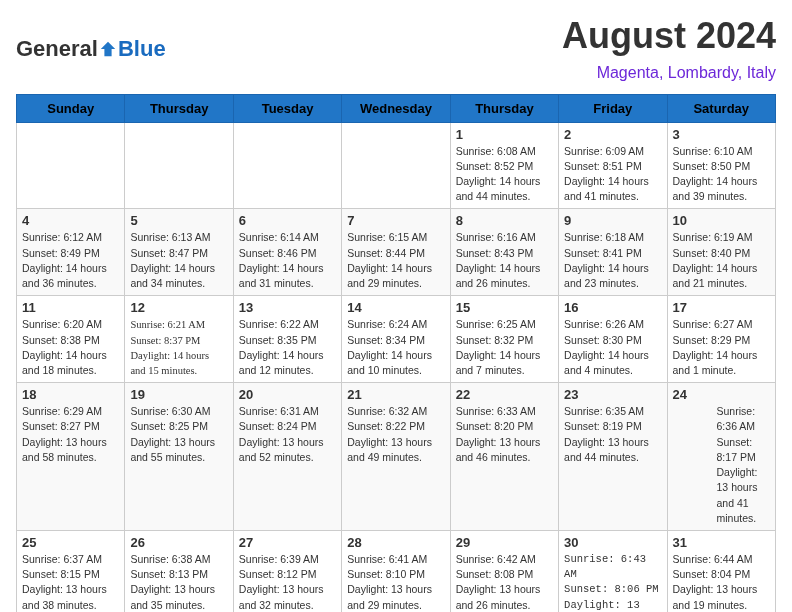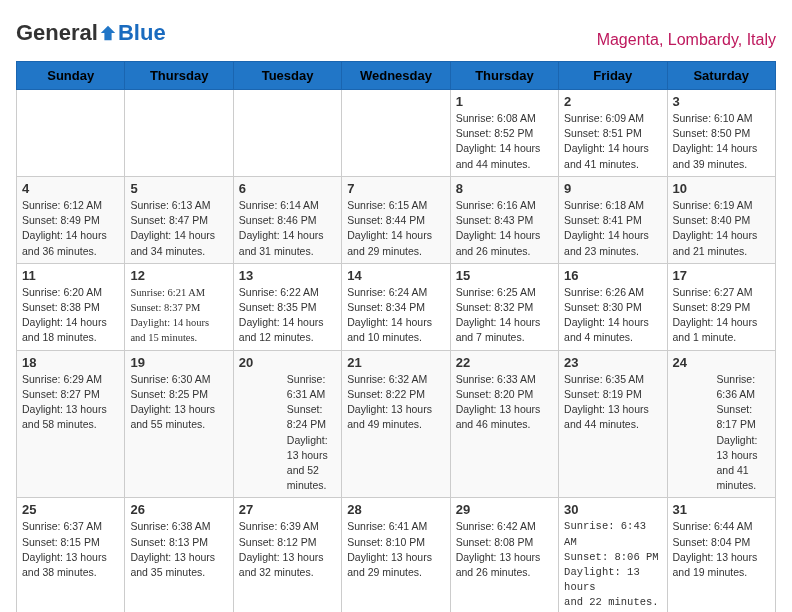--- a/index.html
+++ b/index.html
@@ -39,22 +39,22 @@
       text-align: right;
     }
     .month-year {
       font-size: 36px;
       font-weight: bold;
       color: #333;
       line-height: 1.1;
     }
     .location {
       font-size: 16px;
-      color: #be185d;
-      margin-top: 15px;
+      color: #6d28d9;
+      margin-top: 8px;
     }
     .calendar {
       width: 100%;
       border-collapse: collapse;
       border: 1px solid #ccc;
     }
     .calendar th {
       background: #2176c7;
       color: #000000;
       font-size: 13px;
@@ -104,20 +104,21 @@
   <div class="logo">
     <div class="logo-text">
       <span class="logo-general">General</span>
       <svg class="logo-icon" viewBox="0 0 20 20">
         <polygon points="10,2 18,10 14,10 14,18 6,18 6,10 2,10" fill="#2176c7"></polygon>
       </svg>
       <span class="logo-blue">Blue</span>
     </div>
   </div>
   <div class="title-block">
+    <div class="month-year">August 2024</div>
     <div class="location">Magenta, Lombardy, Italy</div>
   </div>
 </div>
 
 <table class="calendar">
   <thead>
     <tr>
     <th>Sunday</th>
         <th>Thursday</th>
         <th>Tuesday</th>
@@ -267,21 +268,21 @@
         </td>
         <td>
           <span class="day-num">19</span>
           <div class="day-info" style="white-space: pre-line;">Sunrise: 6:30 AM
 Sunset: 8:25 PM
 Daylight: 13 hours
 and 55 minutes.</div>
         </td>
         <td>
           <span class="day-num">20</span>
-          <div class="day-info" style="white-space: pre-line; margin-left: 48px;">Sunrise: 6:31 AM
+          <div class="day-info" style="white-space: pre-line;">Sunrise: 6:31 AM
 Sunset: 8:24 PM
 Daylight: 13 hours
 and 52 minutes.</div>
         </td>
         <td>
           <span class="day-num">21</span>
           <div class="day-info" style="white-space: pre-line;">Sunrise: 6:32 AM
 Sunset: 8:22 PM
 Daylight: 13 hours
 and 49 minutes.</div>

